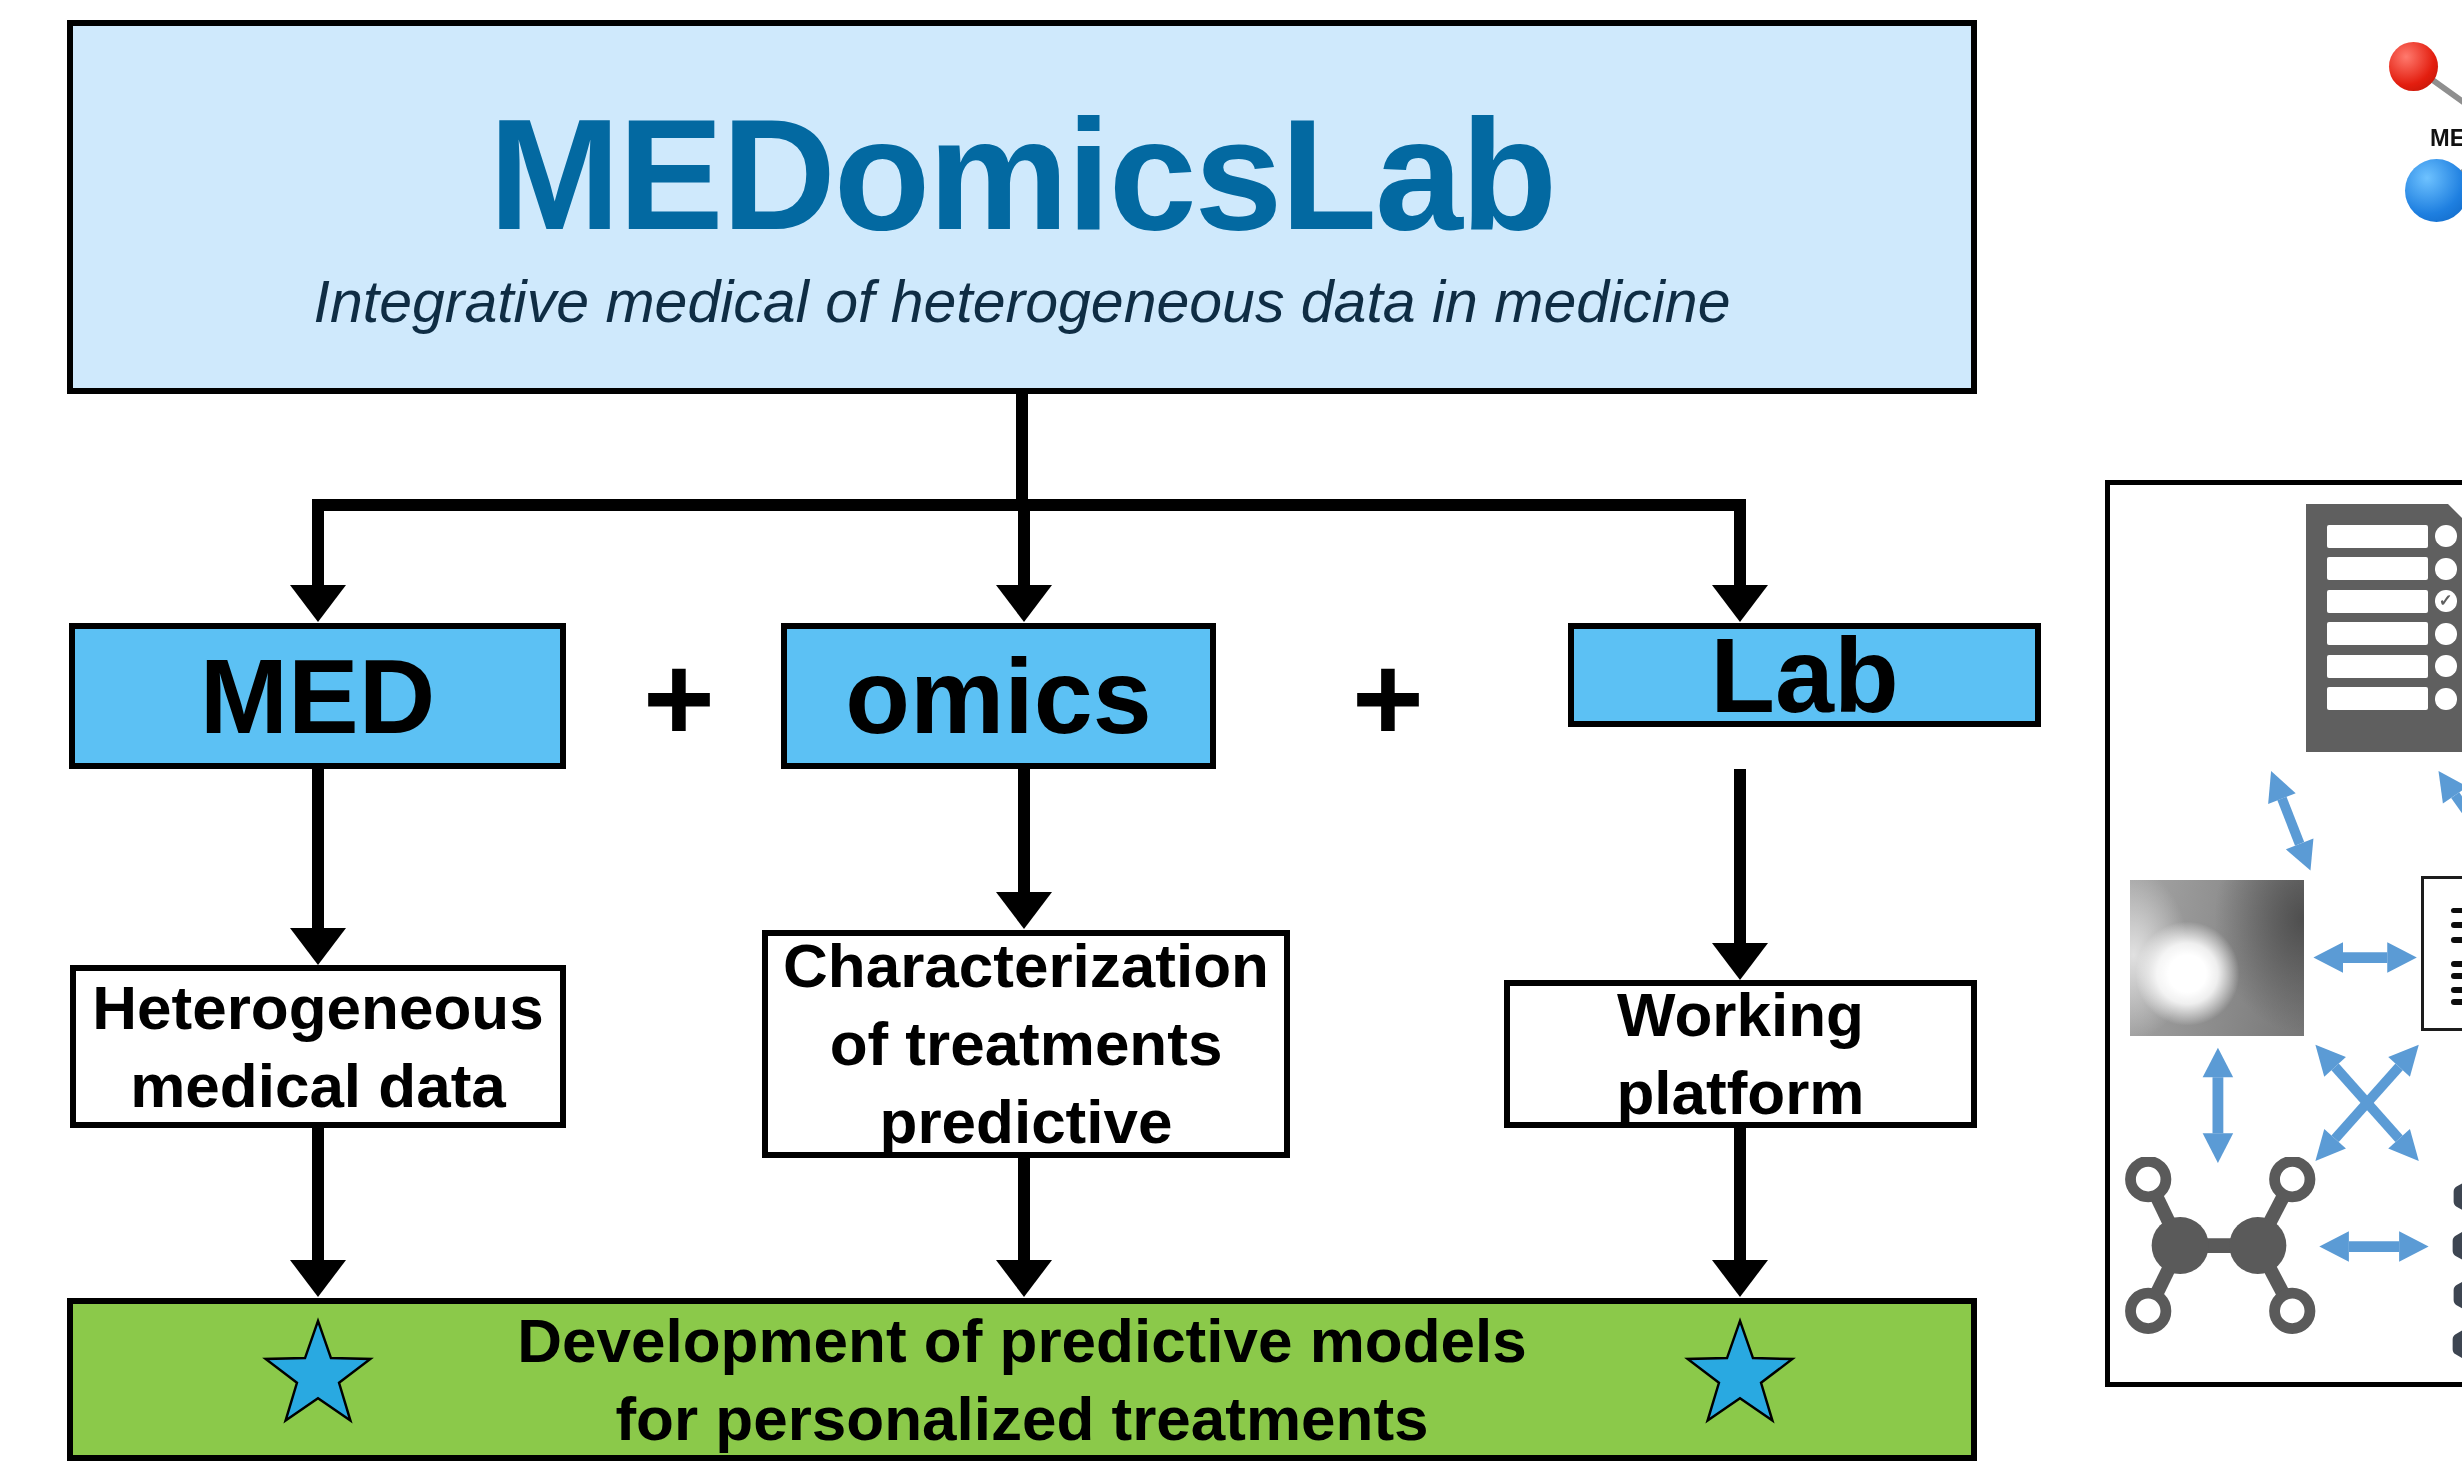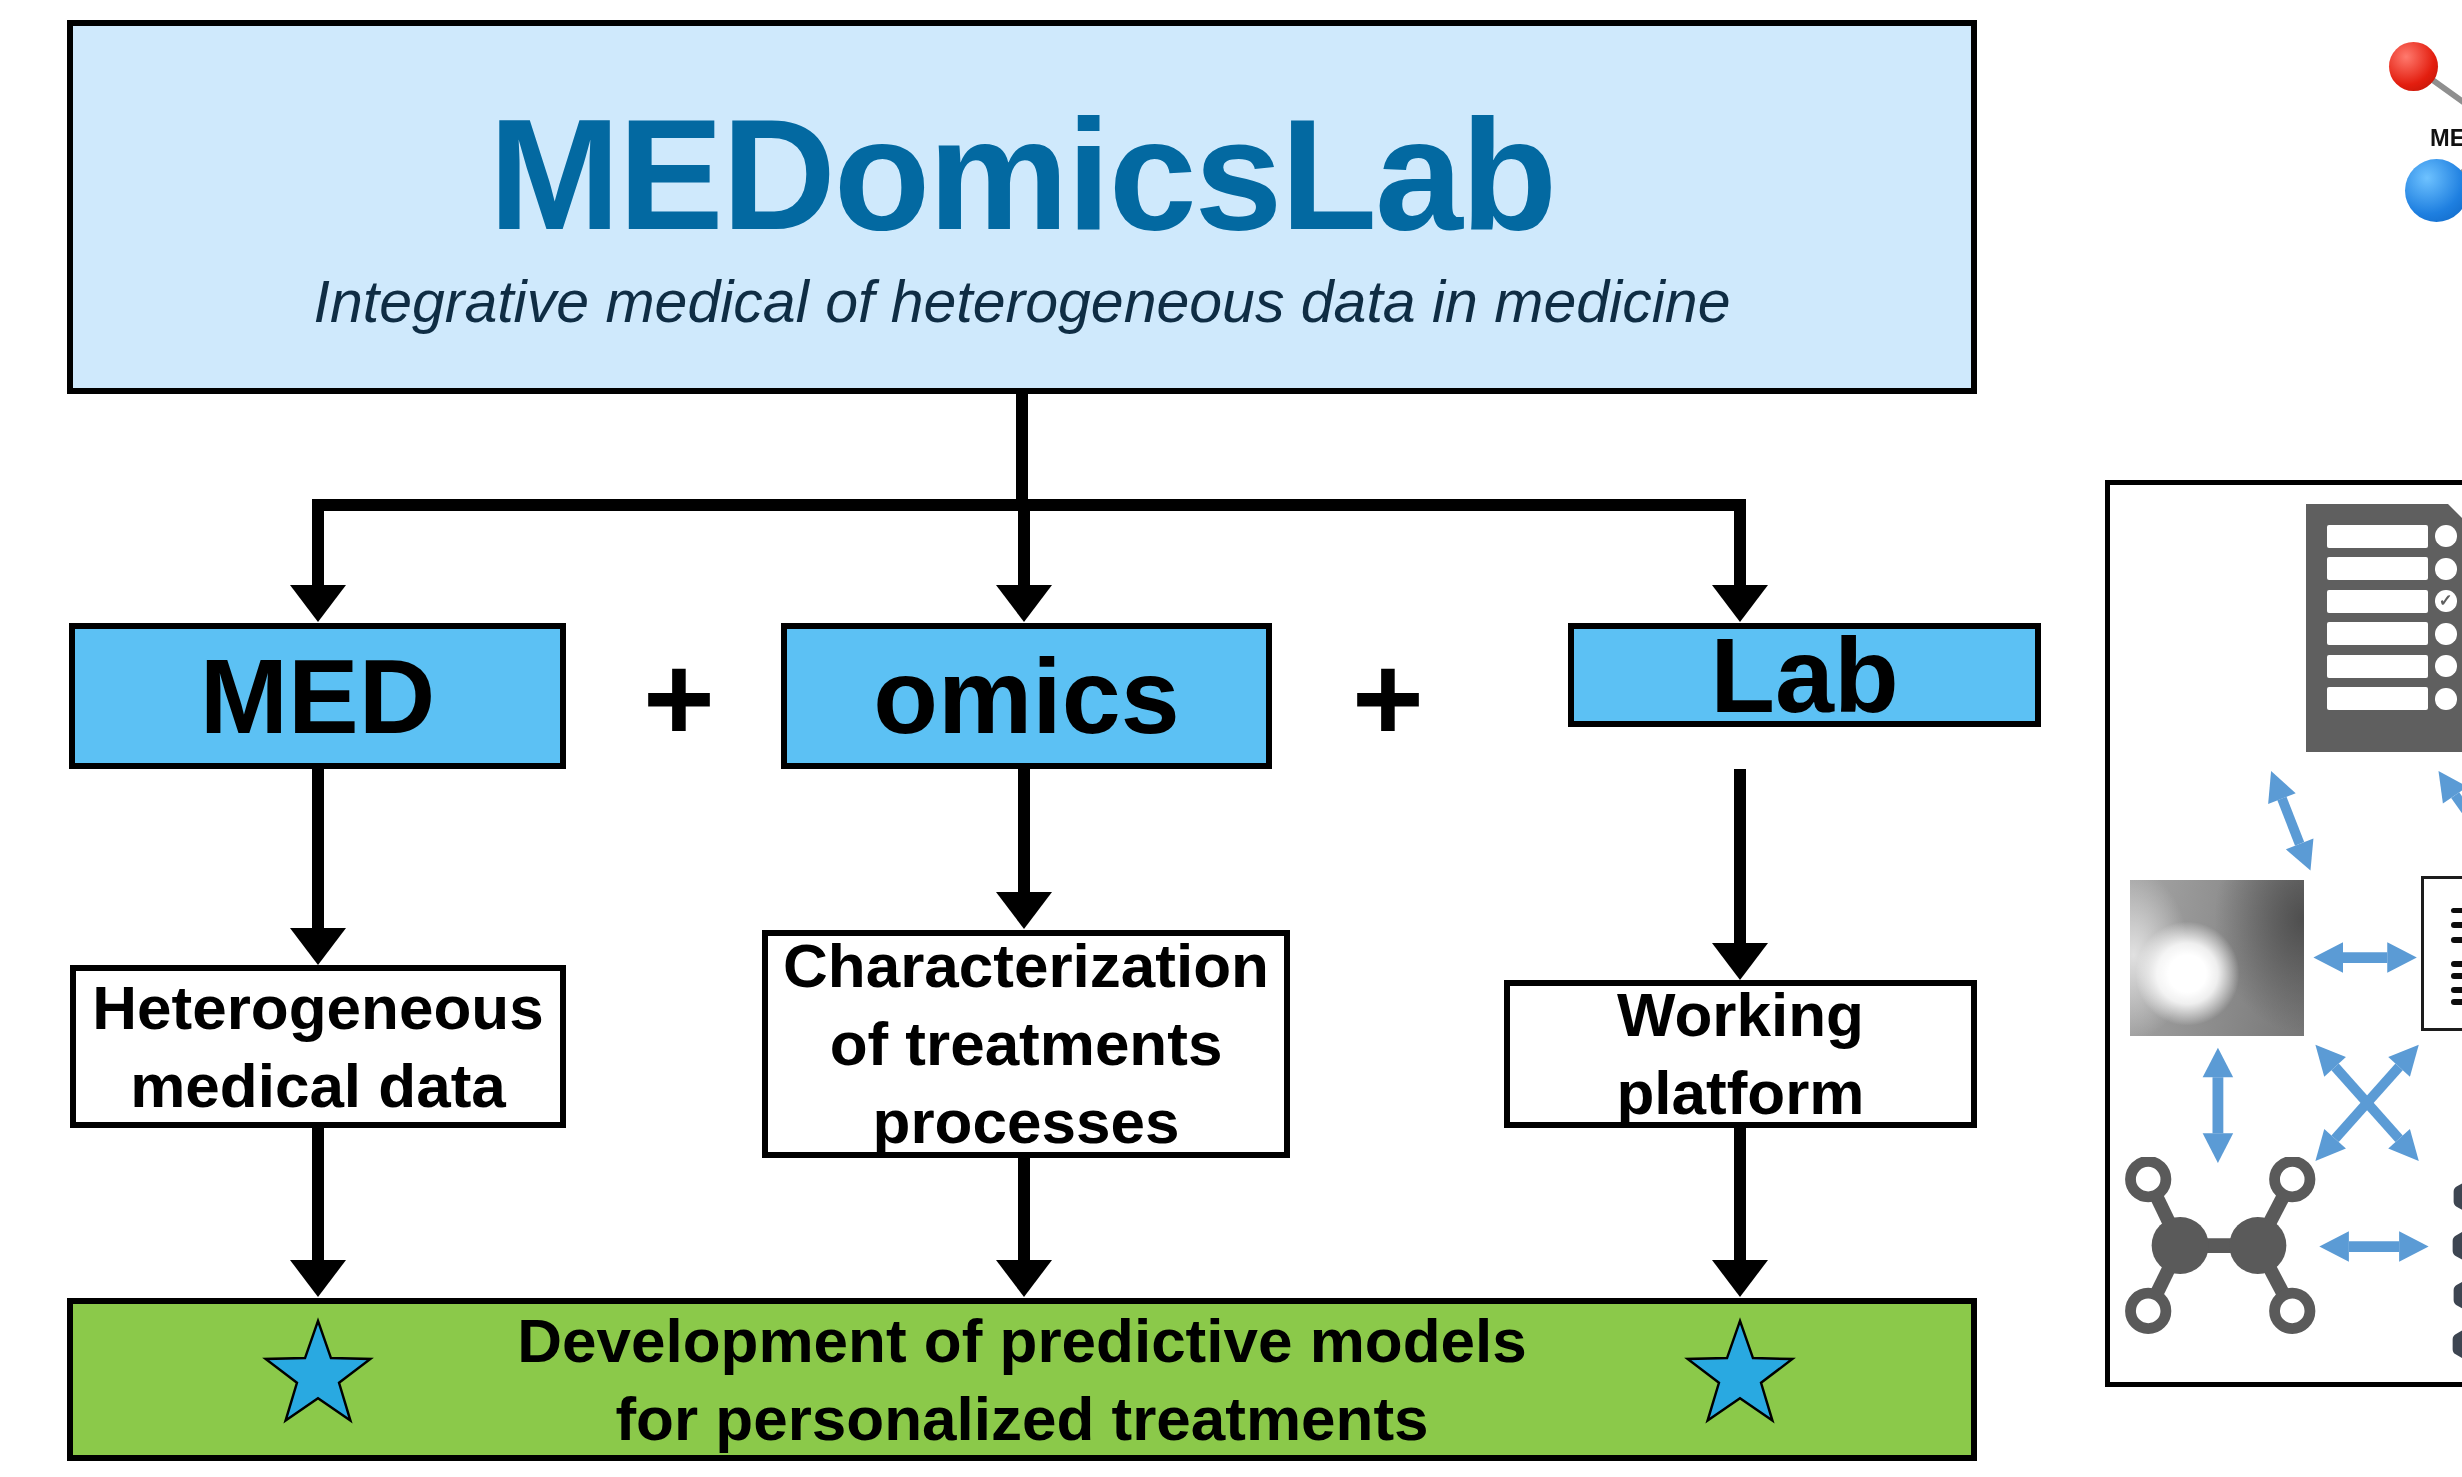--- a/index.html
+++ b/index.html
@@ -68,21 +68,21 @@
   <div class="abs shaft" style="left:1018px;top:499px;width:11.8px;height:87px;"></div>
   <div class="abs shaft" style="left:1734px;top:499px;width:11.8px;height:87px;"></div>
   <div class="abs ahead" style="left:290px;top:585px;"></div>
   <div class="abs ahead" style="left:996px;top:585px;"></div>
   <div class="abs ahead" style="left:1712px;top:585px;"></div>
 
   <div class="abs bluebox" style="left:69px;top:623px;width:497px;height:146px;">
     <span>MED</span>
   </div>
   <div class="abs plus" style="left:600px;top:625px;">+</div>
-  <div class="abs bluebox" style="left:781px;top:623px;width:491px;height:146px;">
+  <div class="abs bluebox" style="left:781px;top:623px;width:435px;height:146px;">
     <span>omics</span>
   </div>
   <div class="abs plus" style="left:1309px;top:625px;">+</div>
   <div class="abs bluebox" style="left:1568px;top:623px;width:473px;height:104px;">
     <span>Lab</span>
   </div>
 
   <div class="abs shaft" style="left:312px;top:769px;width:11.8px;height:163px;"></div>
   <div class="abs ahead" style="left:290px;top:928px;"></div>
   <div class="abs shaft" style="left:1018px;top:769px;width:11.8px;height:127px;"></div>
@@ -90,21 +90,21 @@
   <div class="abs shaft" style="left:1734px;top:769px;width:11.8px;height:177px;"></div>
   <div class="abs ahead" style="left:1712px;top:943px;"></div>
 
   <div class="abs whitebox" style="left:70px;top:965px;width:496px;height:163px;">
     <div>Heterogeneous</div>
     <div>medical data</div>
   </div>
   <div class="abs whitebox" style="left:762px;top:930px;width:528px;height:228px;">
     <div>Characterization</div>
     <div>of treatments</div>
-    <div>processes</div>
+    <div>predictive</div>
   </div>
   <div class="abs whitebox" style="left:1504px;top:980px;width:473px;height:148px;">
     <div>Working</div>
     <div>platform</div>
   </div>
 
   <div class="abs shaft" style="left:312px;top:1128px;width:11.8px;height:134px;"></div>
   <div class="abs ahead" style="left:290px;top:1260px;"></div>
   <div class="abs shaft" style="left:1018px;top:1157px;width:11.8px;height:104px;"></div>
   <div class="abs ahead" style="left:996px;top:1260px;"></div>

